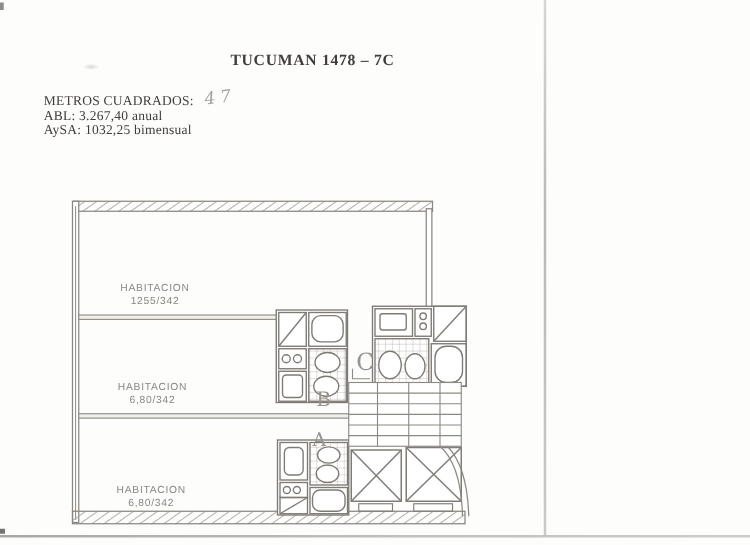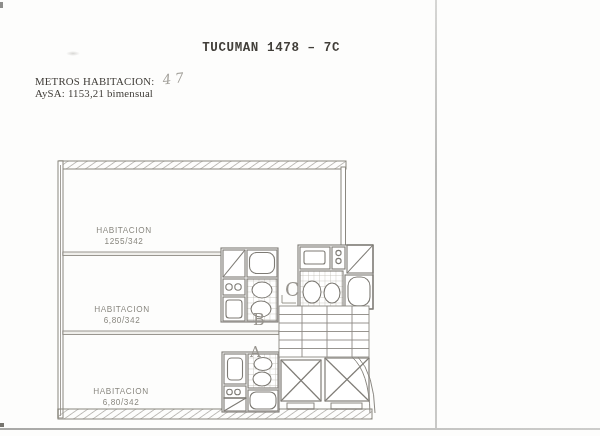--- a/index.html
+++ b/index.html
@@ -1,20 +1,20 @@
 <!DOCTYPE html>
 <html><head>
 <meta charset="utf-8">
 <style>
   * { margin:0; padding:0; box-sizing:border-box; }
   html,body { width:600px; height:436px; background:#ffffff; overflow:hidden;
               font-family:"Liberation Serif", serif; }
   .sheet { position:absolute; left:0; top:0; width:600px; height:436px; background:#fefefdd; background:#fdfdfc; }
-  .title { position:absolute; left:160px; top:41px; width:180px; text-align:right;
-           font-size:12.5px; font-weight:600; letter-spacing:0.6px; color:#413e39;font-family:Liberation Mono, monospace; }
+  .title { position:absolute; left:160px; top:41px; width:180px; text-align:center;
+           font-size:12.5px; font-weight:600; letter-spacing:0.6px; color:#413e39; }
   .info { position:absolute; left:35px; top:75px; font-size:10.8px; line-height:11.6px;
           color:#413e39; letter-spacing:0.2px; }
   .info-line { white-space:nowrap; }
   .handwritten { display:inline-block; font-family:"DejaVu Serif", serif; font-style:italic;
                  color:#a3a19b; font-size:13.5px; margin-left:9px; letter-spacing:4px;
                  transform:rotate(-7deg) translateY(-2px); }
   svg.plan { position:absolute; left:0; top:0; width:600px; height:436px; }
   .page-edge-v { position:absolute; left:435px; top:0; width:1.5px; height:429px;
                  background:linear-gradient(#d6d6d4, #b9b9b7 40%, #c9c9c7); }
   .page-edge-h { position:absolute; left:0; top:428px; width:600px; height:2px;
@@ -25,22 +25,23 @@
             background:radial-gradient(closest-side, rgba(150,148,142,.35), rgba(150,148,142,0)); }
 </style>
 </head>
 <body>
 
 <div class="sheet">
 
   <div class="title">TUCUMAN 1478 – 7C</div>
 
   <div class="info">
-    <div class="info-line"><span>METROS HABITACION:</span><span class="handwritten">47</span></div>
-    <div class="info-line">AySA: 1153,21 bimensual</div>
+    <div class="info-line"><span>METROS CUADRADOS:</span><span class="handwritten">47</span></div>
+    <div class="info-line">ABL: 3.267,40 anual</div>
+    <div class="info-line">AySA: 1032,25 bimensual</div>
   </div>
 
   <svg class="plan" viewBox="0 0 600 436">
     <defs>
       <pattern id="hatch" width="5.5" height="5.5" patternUnits="userSpaceOnUse" patternTransform="rotate(55)">
         <line x1="0" y1="0" x2="0" y2="5.5" stroke="#a09d98" stroke-width="1.3"></line>
       </pattern>
       <pattern id="tiles" width="5.5" height="5.5" patternUnits="userSpaceOnUse">
         <path d="M5.5 0H0V5.5" fill="none" stroke="#b7b4ae" stroke-width="0.7"></path>
       </pattern>

